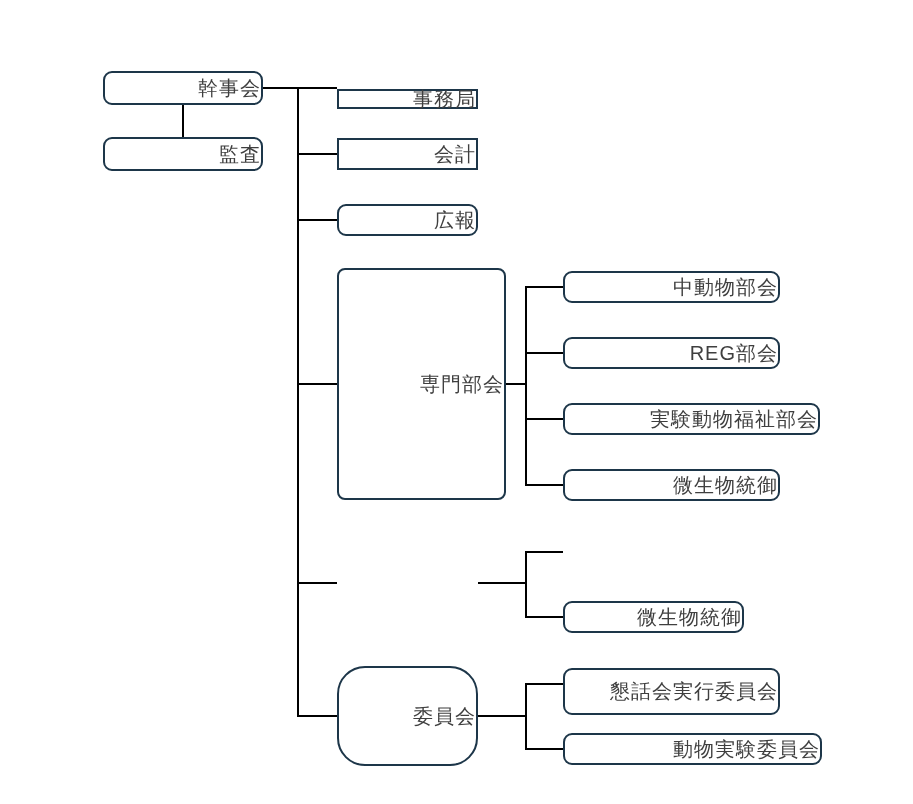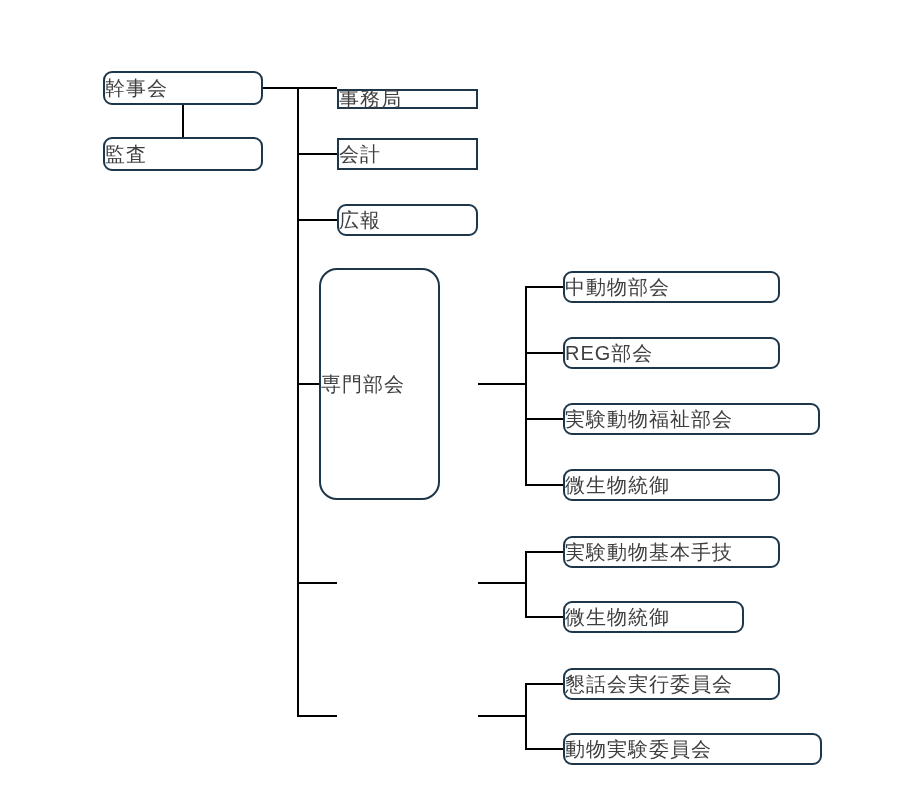--- a/index.html
+++ b/index.html
@@ -14,21 +14,21 @@
     width:913px;height:804px;
     background:var(--bg);
     font-family:"Liberation Sans","DejaVu Sans",sans-serif;
     overflow:hidden;
   }
   .node{
     position:absolute;
     box-sizing:border-box;
     border:2px solid var(--accent);
     background:var(--bg);
-    display:flex;align-items:center;justify-content:flex-start;
+    display:flex;align-items:center;justify-content:flex-end;
     color:var(--text);
     font-size:20px;
     font-weight:400;
     letter-spacing:1px;
     white-space:nowrap;
   }
   .line{
     position:absolute;
     background:var(--line);
   }
@@ -72,41 +72,41 @@
   </div>
   <div class="node" style="left:337px;top:89px;width:141px;height:20px;border-radius:0">
     <span>事務局</span>
   </div>
   <div class="node" style="left:337px;top:138px;width:141px;height:32px;border-radius:0">
     <span>会計</span>
   </div>
   <div class="node" style="left:337px;top:204px;width:141px;height:32px;border-radius:9px">
     <span>広報</span>
   </div>
-  <div class="node" style="left:319px;top:268px;width:121px;height:232px;border-radius:18px">
+  <div class="node" style="left:337px;top:268px;width:169px;height:232px;border-radius:8px">
     <span>専門部会</span>
   </div>
   <div class="node" style="left:563px;top:271px;width:217px;height:32px;border-radius:9px">
     <span>中動物部会</span>
   </div>
   <div class="node" style="left:563px;top:337px;width:217px;height:32px;border-radius:9px">
     <span>REG部会</span>
   </div>
   <div class="node" style="left:563px;top:403px;width:257px;height:32px;border-radius:9px">
     <span>実験動物福祉部会</span>
   </div>
   <div class="node" style="left:563px;top:469px;width:217px;height:32px;border-radius:9px">
     <span>微生物統御</span>
   </div>
-  <div class="node" style="left:563px;top:536px;width:217px;height:32px;border-radius:9px">
-    <span>実験動物基本手技</span>
-  </div>
   <div class="node" style="left:563px;top:601px;width:181px;height:32px;border-radius:9px">
     <span>微生物統御</span>
   </div>
-  <div class="node" style="left:563px;top:668px;width:217px;height:32px;border-radius:9px">
+  <div class="node" style="left:337px;top:666px;width:141px;height:100px;border-radius:28px">
+    <span>委員会</span>
+  </div>
+  <div class="node" style="left:563px;top:668px;width:217px;height:47px;border-radius:9px">
     <span>懇話会実行委員会</span>
   </div>
   <div class="node" style="left:563px;top:733px;width:259px;height:32px;border-radius:9px">
     <span>動物実験委員会</span>
   </div>
 
 </div>
 
 </body></html>

